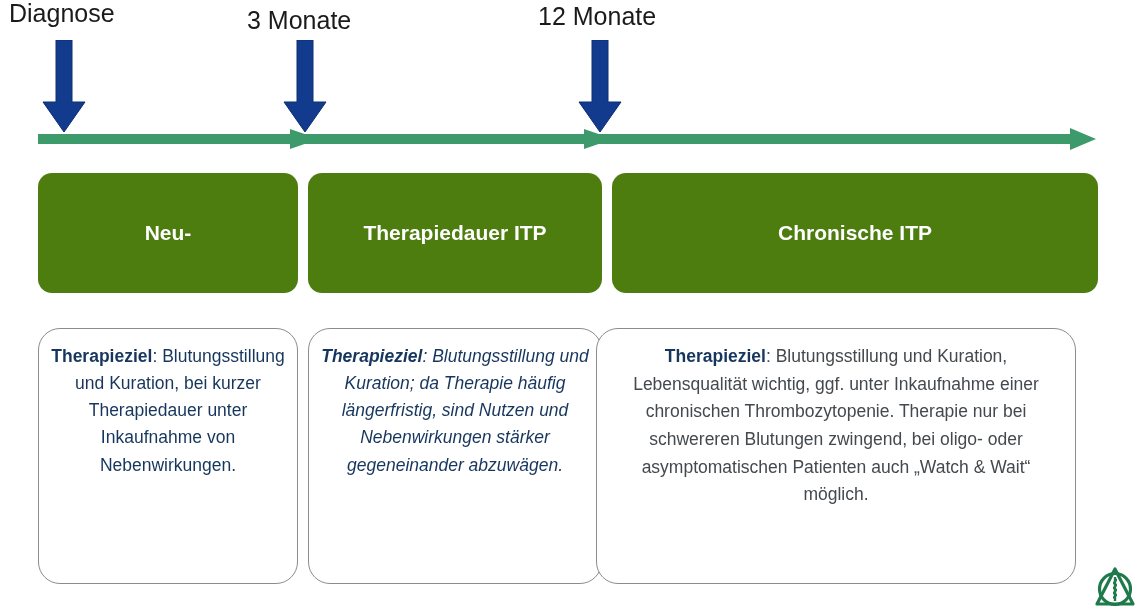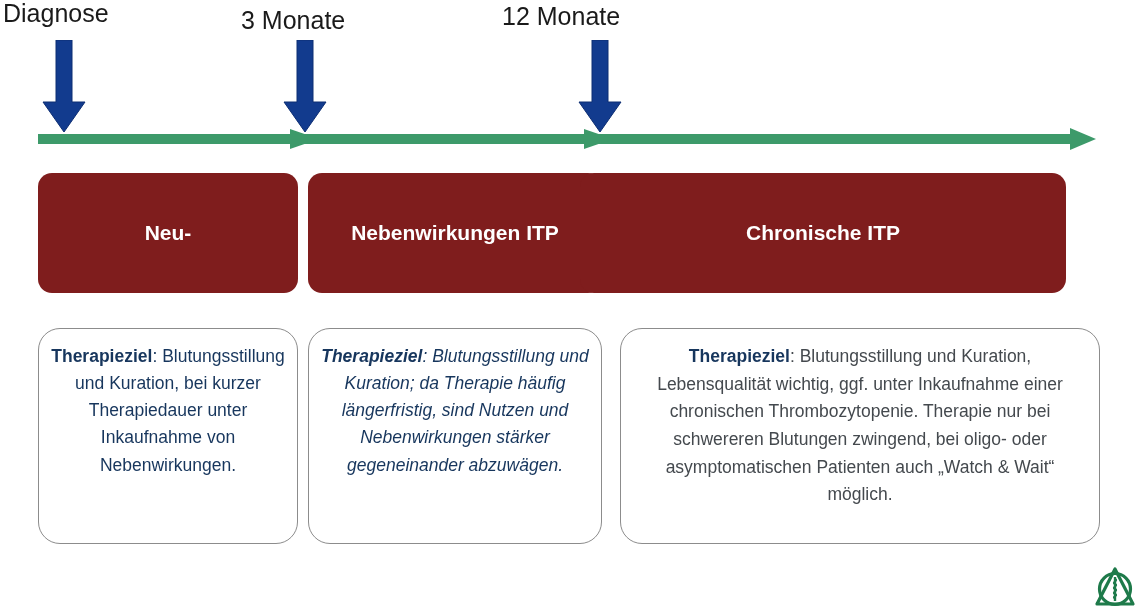--- a/index.html
+++ b/index.html
@@ -17,24 +17,25 @@
   }
 
   
   .tl-label {
     position: absolute;
     font-size: 25px;
     color: #1a1a1a;
     font-family: "Liberation Sans", sans-serif;
     white-space: nowrap;
     line-height: 1;
+    margin-left: 6px;
   }
   #label-diagnose { left: 3px;   top: 1px; }
   #label-3m       { left: 241px; top: 8px; }
-  #label-12m      { left: 502px; top: 4px; }
+  #label-12m      { left: 532px; top: 4px; }
 
   
   .down-arrow {
     position: absolute;
     top: 40px;
     width: 44px;
     height: 93px;
   }
   #arrow-diagnose { left: 42px; }
   #arrow-3m       { left: 283px; }
@@ -47,56 +48,56 @@
     top: 126px;
     width: 1060px;
     height: 26px;
   }
 
   
   .stage-box {
     position: absolute;
     top: 173px;
     height: 120px;
-    background: #7f1d1d;
+    background: #4d7c0f;
     border-radius: 14px;
     color: #ffffff;
     font-weight: bold;
     font-size: 21px;
     line-height: 1.28;
     display: flex;
     align-items: center;
     justify-content: center;
     text-align: center;
     box-sizing: border-box;
     padding: 4px 10px;
   }
   #stage-new        { left: 38px;  width: 260px; }
   #stage-persistent { left: 308px; width: 294px; }
-  #stage-chronic    { left: 580px; width: 486px; }
+  #stage-chronic    { left: 612px; width: 486px; }
   .stage-box .line { display: block; }
 
   
   .goal-card {
     position: absolute;
     top: 328px;
-    height: 216px;
+    height: 256px;
     border: 1.4px solid #8c8c8c;
     border-radius: 22px;
     background: #ffffff;
     box-sizing: border-box;
     display: flex;
     align-items: flex-start;
     justify-content: center;
     text-align: center;
     padding: 14px 10px 10px 10px;
   }
   #goal-new        { left: 38px;  width: 260px; }
   #goal-persistent { left: 308px; width: 294px; font-style: italic; }
-  #goal-chronic    { left: 620px; width: 480px; }
+  #goal-chronic    { left: 596px; width: 480px; }
 
   .goal-text {
     font-size: 17.5px;
     line-height: 1.55;
     color: #17365D;
   }
   #goal-chronic .goal-text {
     font-size: 17.5px;
     color: #44494e;
     line-height: 1.58;
@@ -151,21 +152,21 @@
 </div>
 
 <div class="stage-box" id="stage-new">
   <div>
     <span class="line">Neu-</span>
   </div>
 </div>
 
 <div class="stage-box" id="stage-persistent">
   <div>
-    <span class="line">Nebenwirkungen ITP</span>
+    <span class="line">Therapiedauer ITP</span>
   </div>
 </div>
 
 <div class="stage-box" id="stage-chronic">
   <div>
     <span class="line">Chronische ITP</span>
   </div>
 </div>
 
 <div class="goal-card" id="goal-new">

